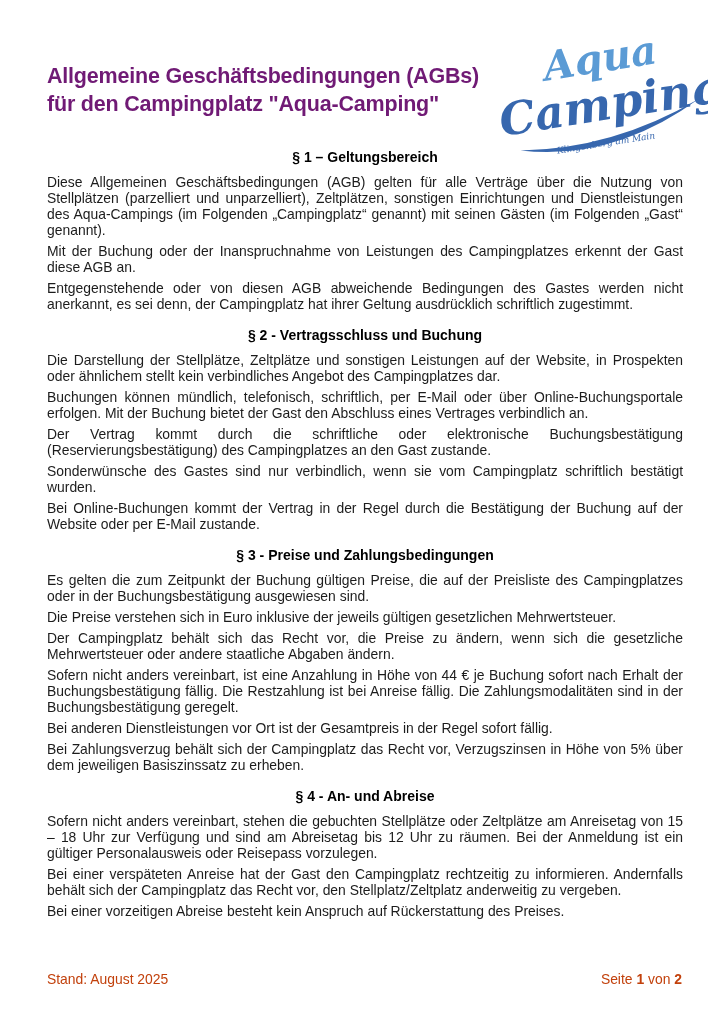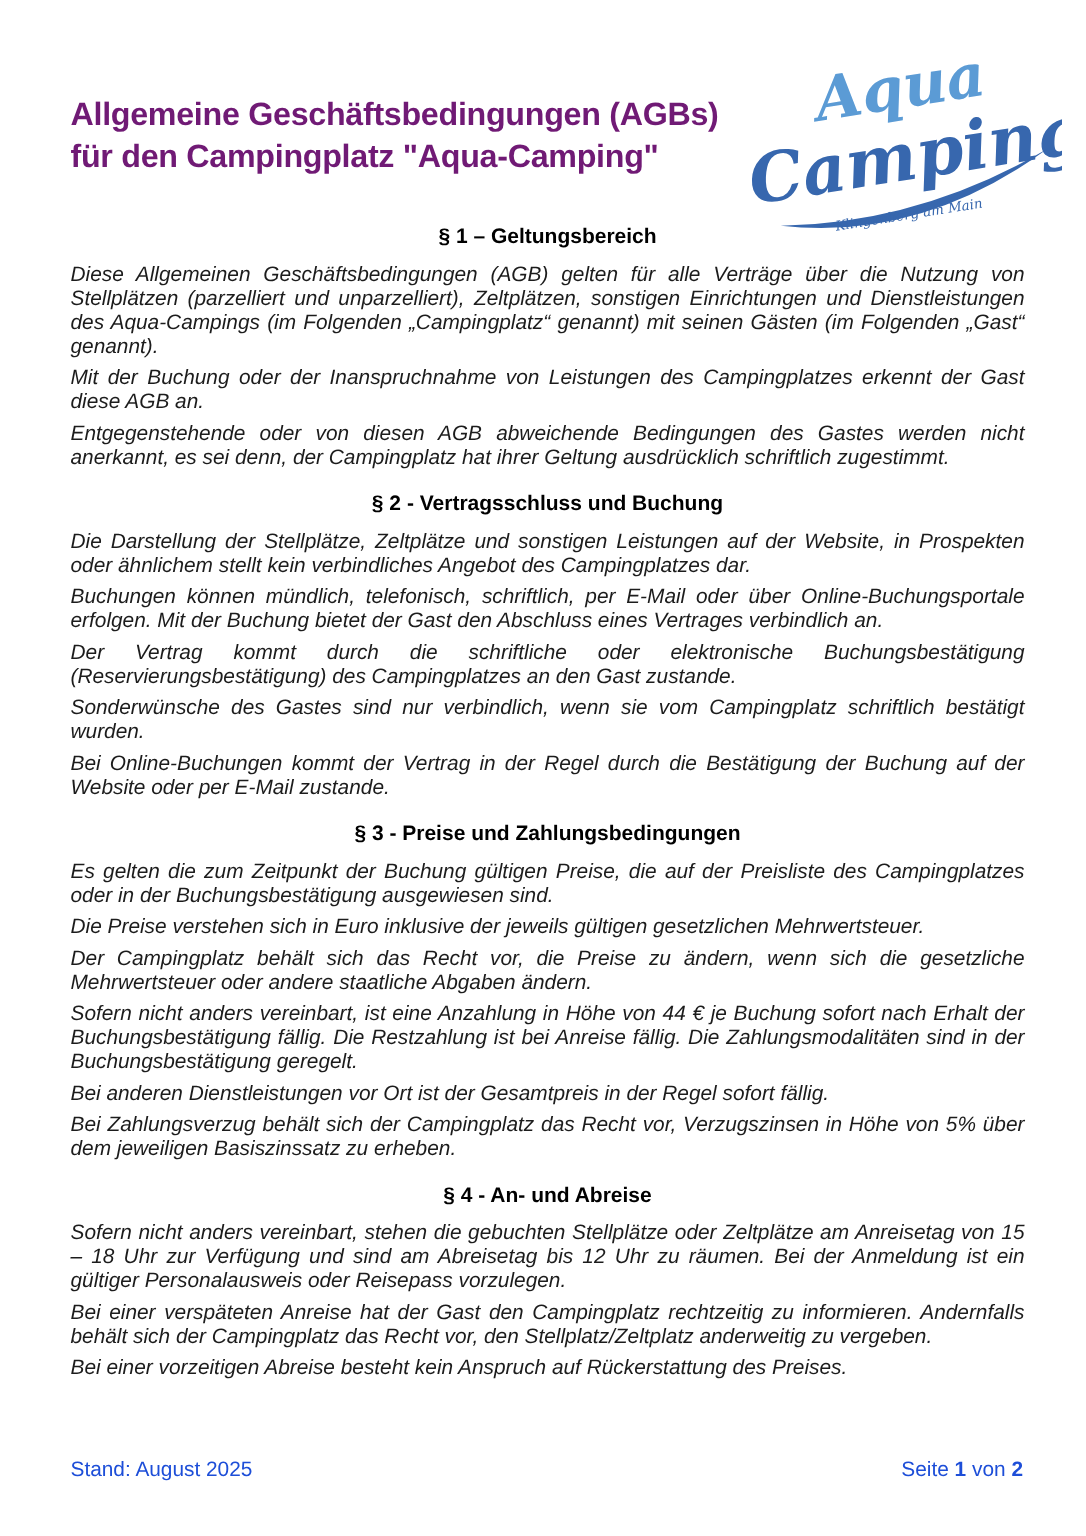--- a/index.html
+++ b/index.html
@@ -51,30 +51,29 @@
     font-weight: bold;
     color: #000;
     margin: 15px 0 9px 0;
     text-align: center;
   }
   main.sections p {
     font-size: 13.9px;
     line-height: 16px;
     text-align: justify;
     margin: 0 0 5px 0;
-    font-style: italic;
   }
   footer.page-footer {
     position: absolute;
     left: 47px; right: 42px; top: 971px;
     display: flex;
     justify-content: space-between;
     font-size: 13.9px;
     line-height: 16px;
-    color: #1d4ed8;
+    color: #c2410c;
   }
   footer.page-footer b { font-weight: bold; }
 </style>
 </head>
 <body>
 
 <div class="page">
 
   <header>
     <h1 class="doc-title"><span>Allgemeine Geschäftsbedingungen (AGBs)</span><br><span>für den Campingplatz "Aqua-Camping"</span></h1>

